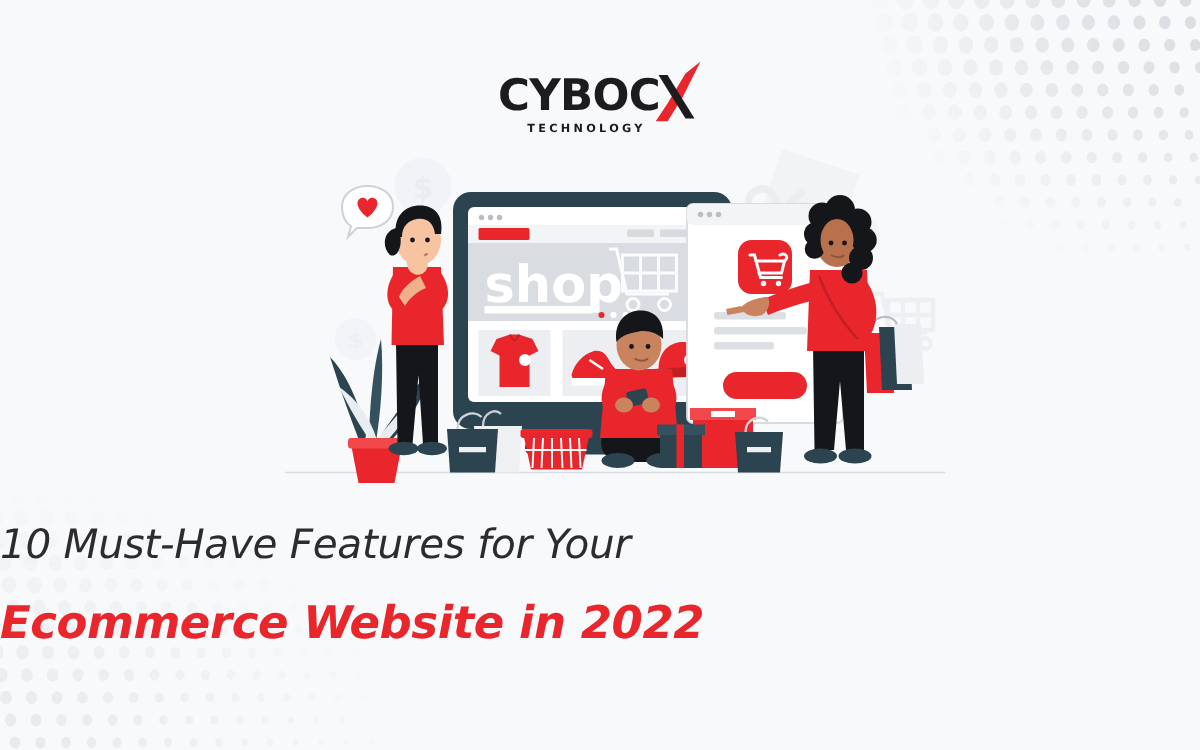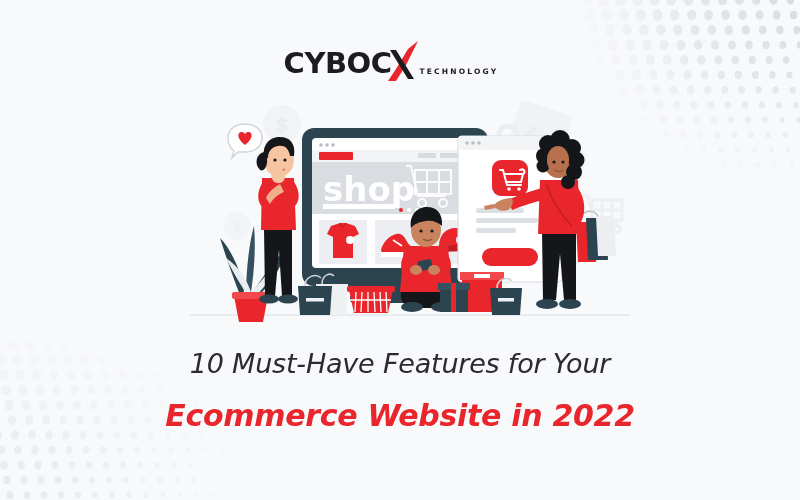--- a/index.html
+++ b/index.html
@@ -12,39 +12,39 @@
     position:relative;width:800px;height:500px;overflow:hidden;
     background:#f8f9fb;
   }
   
   .halftone{position:absolute;pointer-events:none;}
   #halftone-tr{top:-30px;right:-40px;width:260px;height:220px;}
   #halftone-bl{left:-40px;bottom:-30px;width:300px;height:200px;}
   
   #logo{
     position:absolute;left:0;right:0;top:48px;
-    display:flex;flex-direction:row;align-items:center;justify-content:center;
+    display:flex;flex-direction:column;align-items:center;justify-content:center;
   }
   #logo-row{position:relative;display:flex;align-items:center;height:30px;}
   #logo-word{
     font-family:"DejaVu Sans", sans-serif;
     font-weight:bold;font-size:29px;letter-spacing:-0.5px;
     color:#1c1c1e;line-height:1;
   }
   #logo-x-wrap{position:relative;width:34px;height:34px;margin-left:-6px;}
   #logo-sub{
     font-family:"DejaVu Sans", sans-serif;
     font-size:7.5px;font-weight:bold;letter-spacing:2.2px;
-    color:#1c1c1e;margin-top:17px;margin-right:18px;
+    color:#1c1c1e;margin-top:3px;margin-right:18px;
   }
   
   #illustration{position:absolute;left:190px;top:100px;width:440px;height:245px;}
   
   #headline{
-    position:absolute;left:0;right:0;top:348px;text-align:center;
+    position:absolute;left:0;right:0;top:348px;text-align:left;
   }
   #headline-line1{
     font-family:"DejaVu Sans", sans-serif;
     font-style:italic;font-weight:normal;
     font-size:27px;letter-spacing:-0.2px;color:#2b2b30;line-height:1.18;
   }
   #headline-line2{
     font-family:"DejaVu Sans", sans-serif;
     font-style:italic;font-weight:bold;
     font-size:30px;letter-spacing:-0.3px;color:#e8262c;line-height:1.18;

